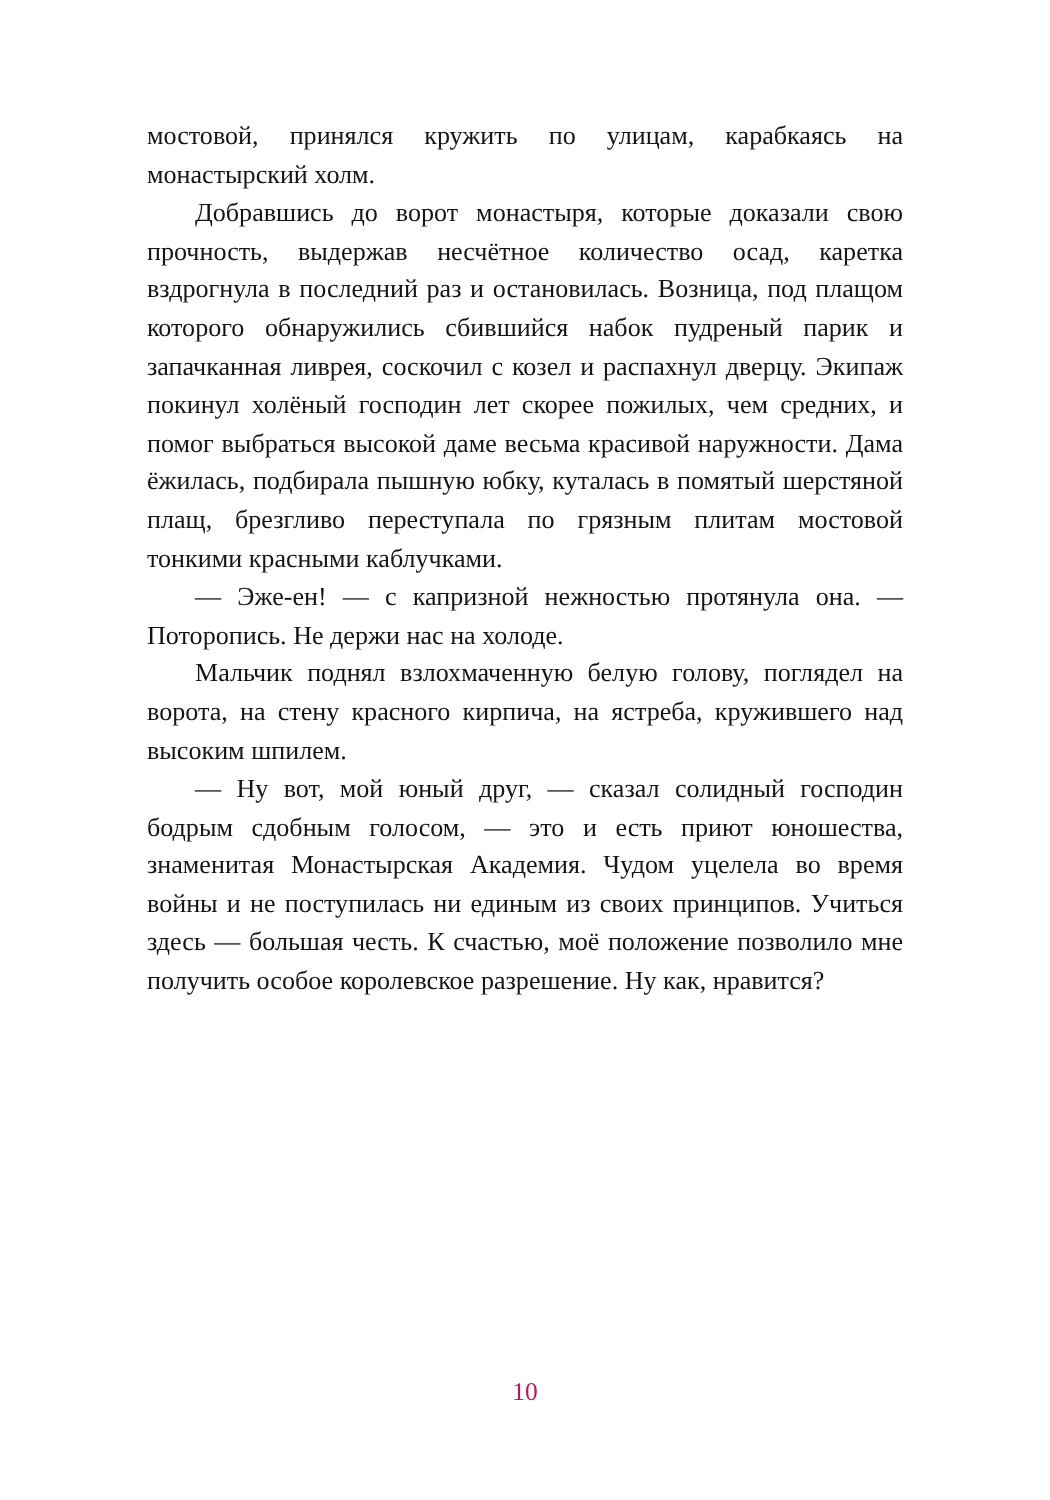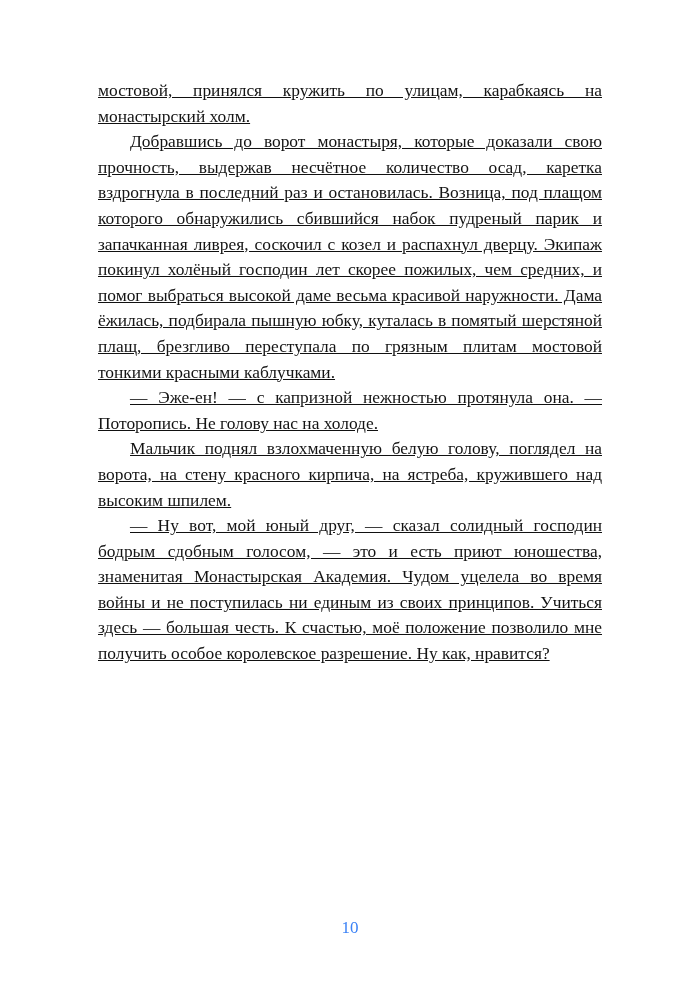--- a/index.html
+++ b/index.html
@@ -16,21 +16,20 @@
     overflow: hidden;
   }
   .page {
     position: absolute;
     left: 0;
     top: 0;
     width: 700px;
     height: 1000px;
     box-sizing: border-box;
     padding: 78px 98px 0 98px;
-    text-decoration: underline;
   }
   .body-text {
     font-size: 17.4px;
     line-height: 25.6px;
     text-align: justify;
     text-justify: inter-word;
     color: #141414;
     hyphens: manual;
   }
   .body-text p {
@@ -40,29 +39,29 @@
   .body-text p.indent {
     text-indent: 32px;
   }
   .page-number {
     position: absolute;
     left: 0;
     right: 0;
     top: 918px;
     text-align: center;
     font-size: 17px;
-    color: #3b82f6;
+    color: #be185d;
     font-family: "Liberation Serif", serif;
   }
 </style>
 </head>
 <body>
 
 <div class="page">
   <div class="body-text">
     <p>мостовой, принялся кружить по улицам, карабкаясь на монастырский холм.</p>
     <p class="indent">Добравшись до ворот монастыря, которые доказали свою прочность, выдержав несчётное количество осад, каретка вздрогнула в последний раз и остановилась. Возница, под плащом которого обнаружились сбившийся набок пудреный парик и запачканная ливрея, соскочил с козел и распахнул дверцу. Экипаж покинул холёный господин лет скорее пожилых, чем средних, и помог выбраться высокой даме весьма красивой наружности. Дама ёжилась, подбирала пышную юбку, куталась в помятый шерстяной плащ, брезгливо переступала по грязным плитам мостовой тонкими красными каблучками.</p>
-    <p class="indent">— Эже-ен! — с капризной нежностью протянула она. — Поторопись. Не голову нас на холоде.</p>
+    <p class="indent">— Эже-ен! — с капризной нежностью протянула она. — Поторопись. Не держи нас на холоде.</p>
     <p class="indent">Мальчик поднял взлохмаченную белую голову, поглядел на ворота, на стену красного кирпича, на ястреба, кружившего над высоким шпилем.</p>
     <p class="indent">— Ну вот, мой юный друг, — сказал солидный господин бодрым сдобным голосом, — это и есть приют юношества, знаменитая Монастырская Академия. Чудом уцелела во время войны и не поступилась ни единым из своих принципов. Учиться здесь — большая честь. К счастью, моё положение позволило мне получить особое королевское разрешение. Ну как, нравится?</p>
   </div>
   <div class="page-number">10</div>
 </div>
 
 </body></html>

